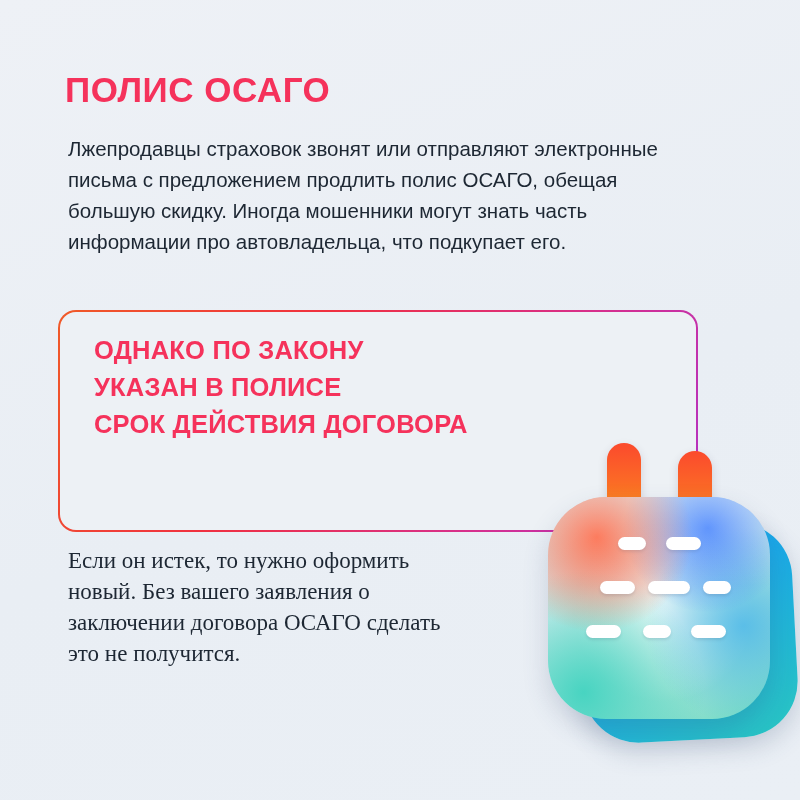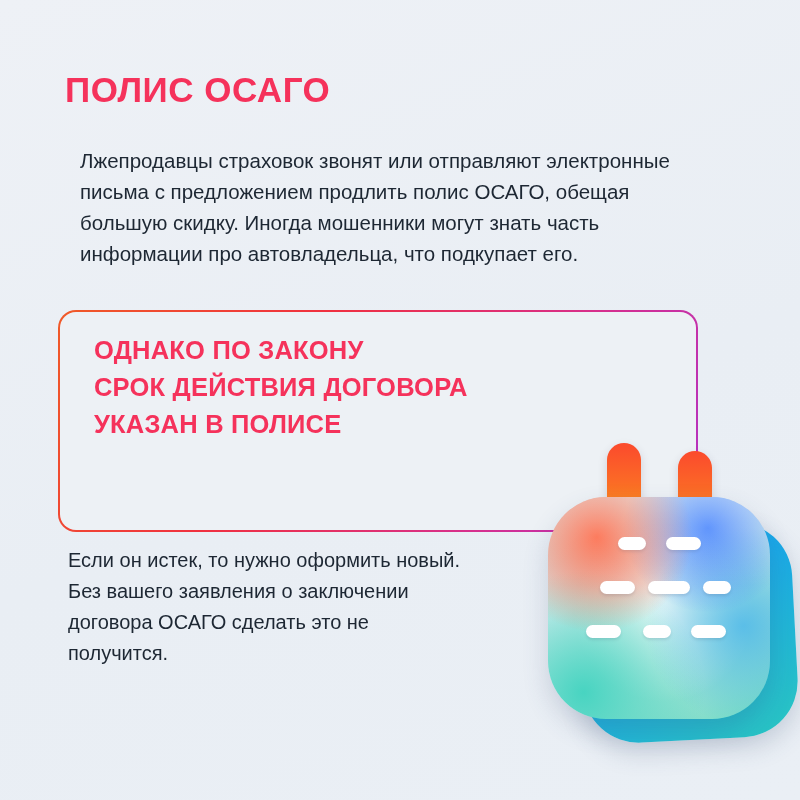--- a/index.html
+++ b/index.html
@@ -36,21 +36,21 @@
   
   .intro {
     position: absolute;
     left: 68px;
     top: 133px;
     width: 620px;
     font-size: 20.5px;
     line-height: 31px;
     color: #1d2733;
   }
-  .intro p { margin: 12px; }
+  .intro p { margin: 0; }
 
   
   .highlight-box {
     position: absolute;
     left: 58px;
     top: 310px;
     width: 640px;
     height: 222px;
     border-radius: 18px;
     padding: 0;
@@ -73,23 +73,24 @@
     text-transform: uppercase;
   }
   .highlight-text p { margin: 0; }
 
   
   .closing {
     position: absolute;
     left: 68px;
     top: 545px;
     width: 400px;
-    font-size: 20px;
+    font-size: 23px;
     line-height: 31px;
     color: #1d2733;
+    font-family: Liberation Serif, serif;
   }
   .closing p { margin: 0; }
 
   
   .illustration {
     position: absolute;
     left: 520px;
     top: 425px;
     width: 290px;
     height: 330px;
@@ -170,22 +171,22 @@
 
   <h1 class="title">ПОЛИС ОСАГО</h1>
 
   <div class="intro">
     <p>Лжепродавцы страховок звонят или отправляют электронные письма с предложением продлить полис ОСАГО, обещая большую скидку. Иногда мошенники могут знать часть информации про автовладельца, что подкупает его.</p>
   </div>
 
   <div class="highlight-box">
     <div class="highlight-text">
       <p>ОДНАКО ПО ЗАКОНУ</p>
+      <p>УКАЗАН В ПОЛИСЕ</p>
       <p>СРОК ДЕЙСТВИЯ ДОГОВОРА</p>
-      <p>УКАЗАН В ПОЛИСЕ</p>
     </div>
   </div>
 
   <div class="closing">
     <p>Если он истек, то нужно оформить новый. Без вашего заявления о заключении договора ОСАГО сделать это не получится.</p>
   </div>
 
   <div class="illustration">
     <div class="ear ear-left"></div>
     <div class="ear ear-right"></div>

